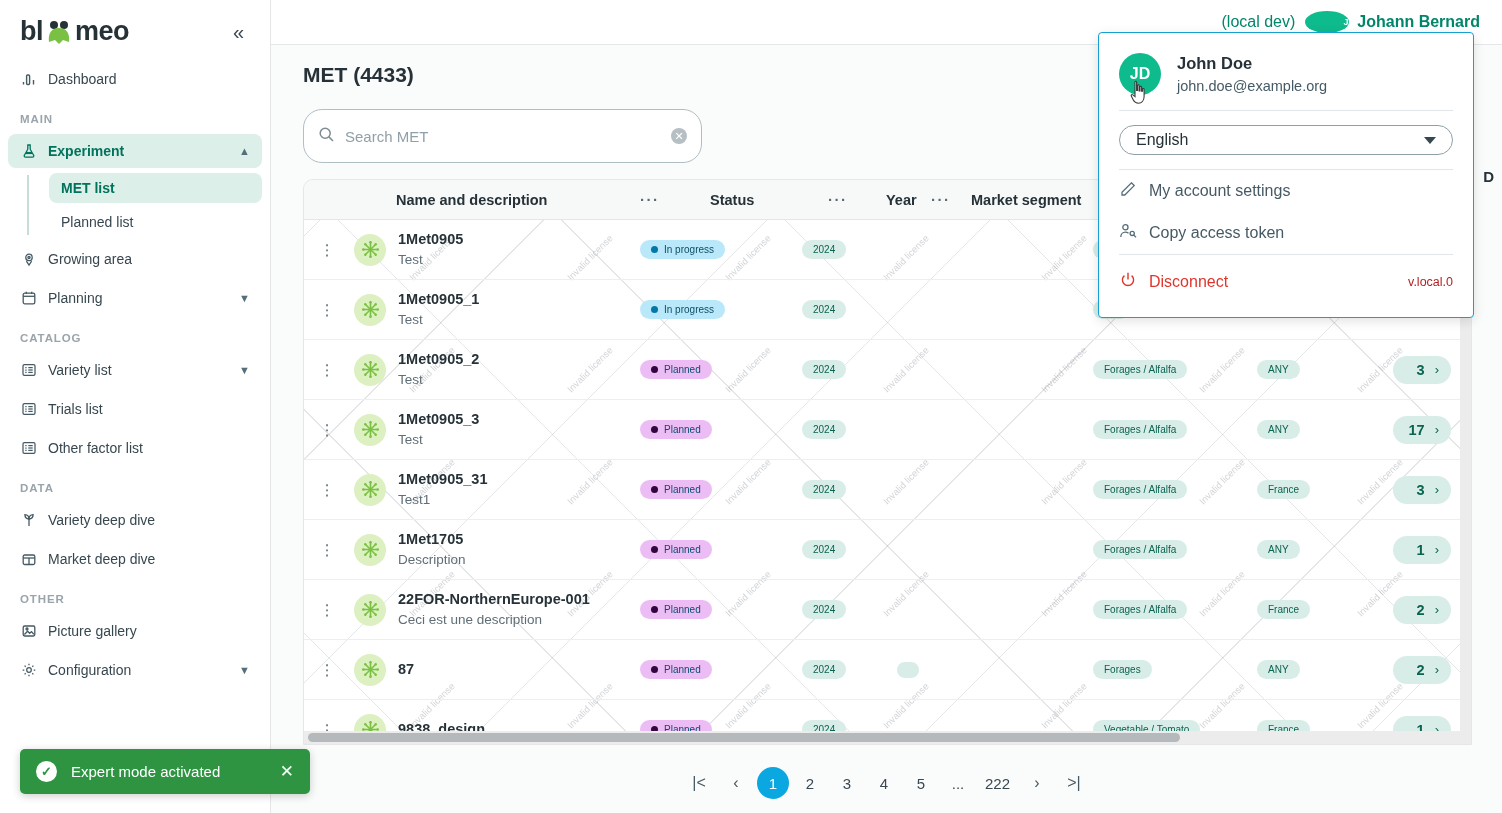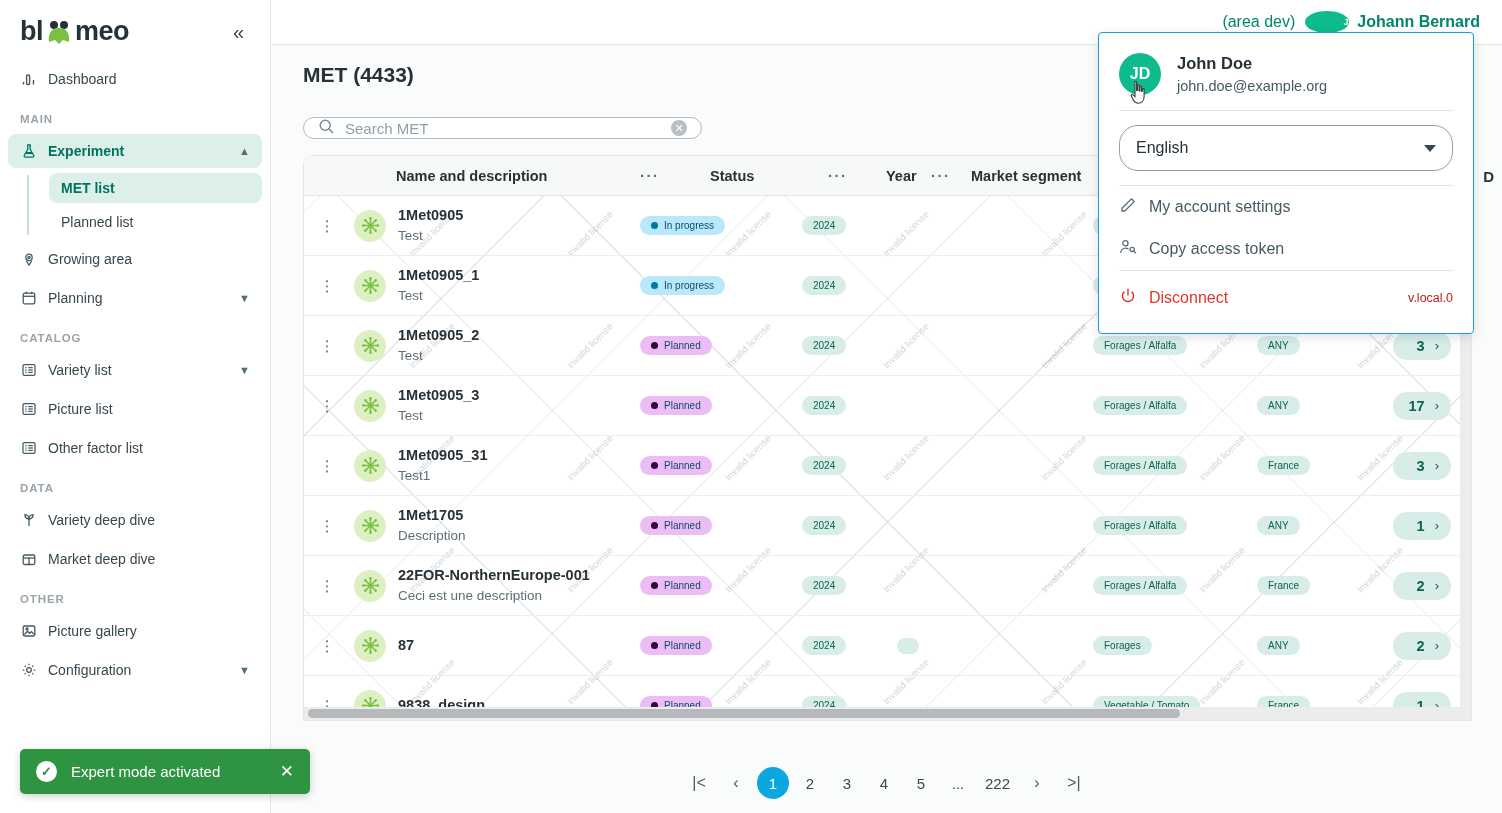--- a/index.html
+++ b/index.html
@@ -65,24 +65,24 @@
   .demo-tag { color: #00866b; font-size: 16px; }
   .user-chip { display: flex; align-items: center; gap: 8px; cursor: pointer; }
   .avatar-sm {
     width: 22px; height: 22px; border-radius: 50%; background: #0ebb8c;
     color: #fff; font-size: 9px; font-weight: 700;
     display: flex; align-items: center; justify-content: center; padding-left: 44px;
   }
   .user-name { color: #00866b; font-size: 16px; font-weight: 700; }
 
   .content { padding: 18px 30px 0 32px; position: relative; }
-  .page-title { font-size: 21px; font-weight: 700; color: #263238; margin-bottom: 30px; }
+  .page-title { font-size: 21px; font-weight: 700; color: #263238; margin-bottom: 22px; }
 
   .search-wrap {
-    width: 399px; height: 22px; border: 1px solid #b0bec5; border-radius: 19px;
+    width: 399px; height: 54px; border: 1px solid #b0bec5; border-radius: 19px;
     display: flex; align-items: center; padding: 0 14px; gap: 10px; background: #fff;
   }
   .search-wrap input {
     border: none; outline: none; font-size: 15px; flex: 1; color: #37474f;
     background: transparent; font-family: "Liberation Sans", sans-serif;
   }
   .search-wrap input::placeholder { color: #90a0a8; }
   .clear-btn {
     width: 16px; height: 16px; border-radius: 50%; background: #b6bfc4; color: #fff;
     font-size: 11px; display: flex; align-items: center; justify-content: center;
@@ -191,21 +191,21 @@
   .up-head { display: flex; align-items: center; gap: 16px; padding: 18px 20px 14px 20px; }
   .avatar-lg {
     width: 42px; height: 42px; border-radius: 50%; background: #0ebb8c; color: #fff;
     font-size: 16px; font-weight: 700; display: flex; align-items: center; justify-content: center;
     flex: 0 0 42px; position: relative;
   }
   .up-name { font-size: 16.5px; font-weight: 700; color: #263238; line-height: 1.5; }
   .up-mail { font-size: 14.5px; color: #455a64; line-height: 1.4; }
   .up-div { height: 1px; background: #e2e6e8; margin: 0 20px; }
   .lang-select {
-    margin: 14px 20px; height: 46px; border: 1px solid #90a0a8; border-radius: 19px;
+    margin: 14px 20px; height: 30px; border: 1px solid #90a0a8; border-radius: 19px;
     display: flex; align-items: center; justify-content: space-between;
     padding: 0 16px; font-size: 16px; color: #263238; cursor: pointer;
   }
   .caret { width: 0; height: 0; border-left: 6px solid transparent; border-right: 6px solid transparent; border-top: 7px solid #37474f; }
   .up-item {
     display: flex; align-items: center; gap: 12px; padding: 10px 20px;
     font-size: 16px; color: #455a64; cursor: pointer;
   }
   .up-item.danger { color: #e0352b; }
   .up-foot { display: flex; align-items: center; justify-content: space-between; padding: 6px 20px 14px 20px; }
@@ -324,21 +324,21 @@
         <svg width="16" height="16" viewBox="0 0 16 16" fill="none" stroke="currentColor" stroke-width="1.25">
           <rect x="2" y="2.6" width="12" height="10.8" rx="1.4"></rect>
             <line x1="4.3" y1="5.6" x2="5.6" y2="5.6"></line>
             <line x1="7.3" y1="5.6" x2="11.7" y2="5.6"></line>
           <line x1="4.3" y1="8" x2="5.6" y2="8"></line>
             <line x1="7.3" y1="8" x2="11.7" y2="8"></line>
           <line x1="4.3" y1="10.4" x2="5.6" y2="10.4"></line>
             <line x1="7.3" y1="10.4" x2="11.7" y2="10.4"></line>
         </svg>
       </span>
-      <span class="lbl">Picture list</span>
+      <span class="lbl">Trials list</span>
     </div>
     <div class="nav-item">
       <span class="ico">
         <svg width="16" height="16" viewBox="0 0 16 16" fill="none" stroke="currentColor" stroke-width="1.25">
           <rect x="2" y="2.6" width="12" height="10.8" rx="1.4"></rect>
             <line x1="4.3" y1="5.6" x2="5.6" y2="5.6"></line>
             <line x1="7.3" y1="5.6" x2="11.7" y2="5.6"></line>
           <line x1="4.3" y1="8" x2="5.6" y2="8"></line>
             <line x1="7.3" y1="8" x2="11.7" y2="8"></line>
           <line x1="4.3" y1="10.4" x2="5.6" y2="10.4"></line>
@@ -389,21 +389,21 @@
         </svg>
       </span>
       <span class="lbl">Configuration</span>
       <span class="chev">▼</span>
     </div>
   </aside>
 
   <main class="main">
 
     <div class="topbar">
-      <span class="demo-tag">(area dev)</span>
+      <span class="demo-tag">(local dev)</span>
       <div class="user-chip">
         <span class="avatar-sm">JB</span>
         <span class="user-name">Johann Bernard</span>
       </div>
     </div>
 
     <div class="content">
       <div class="page-title">MET (4433)</div>
 
       <div class="search-wrap">

